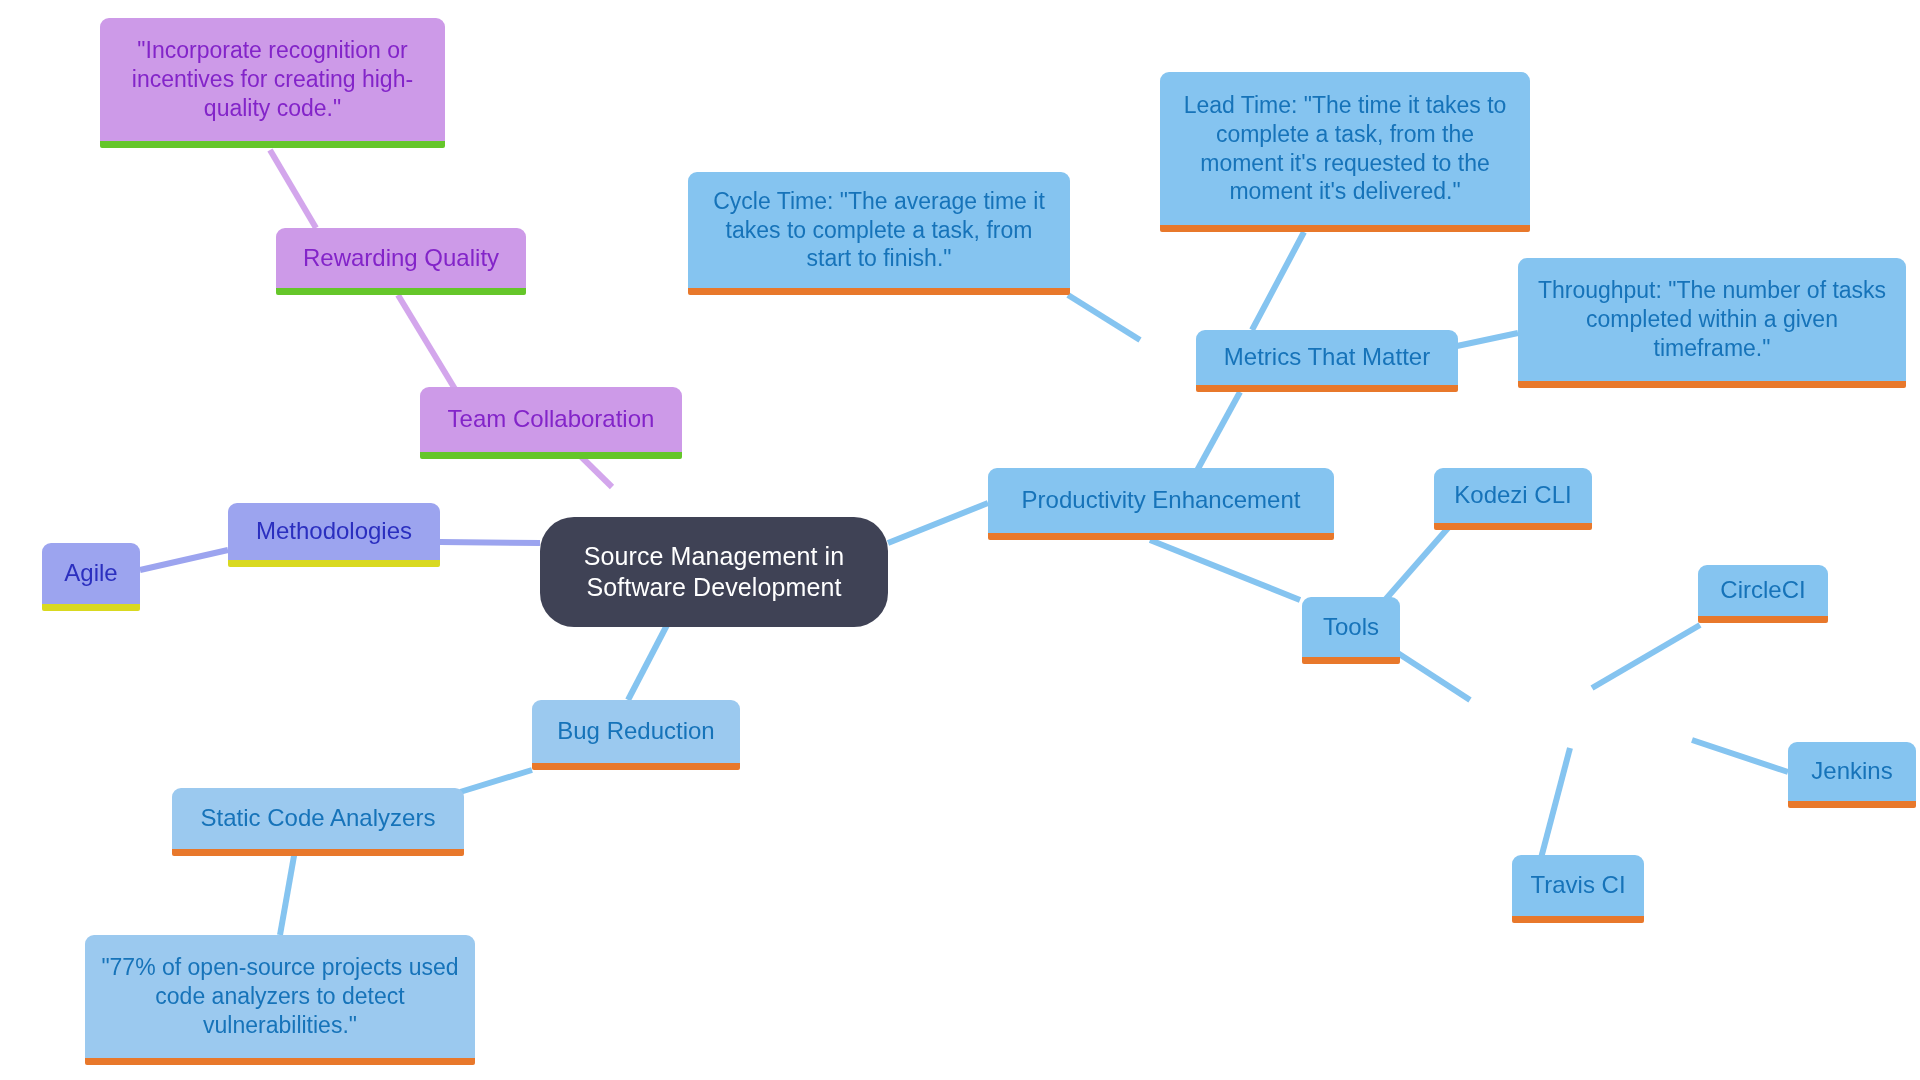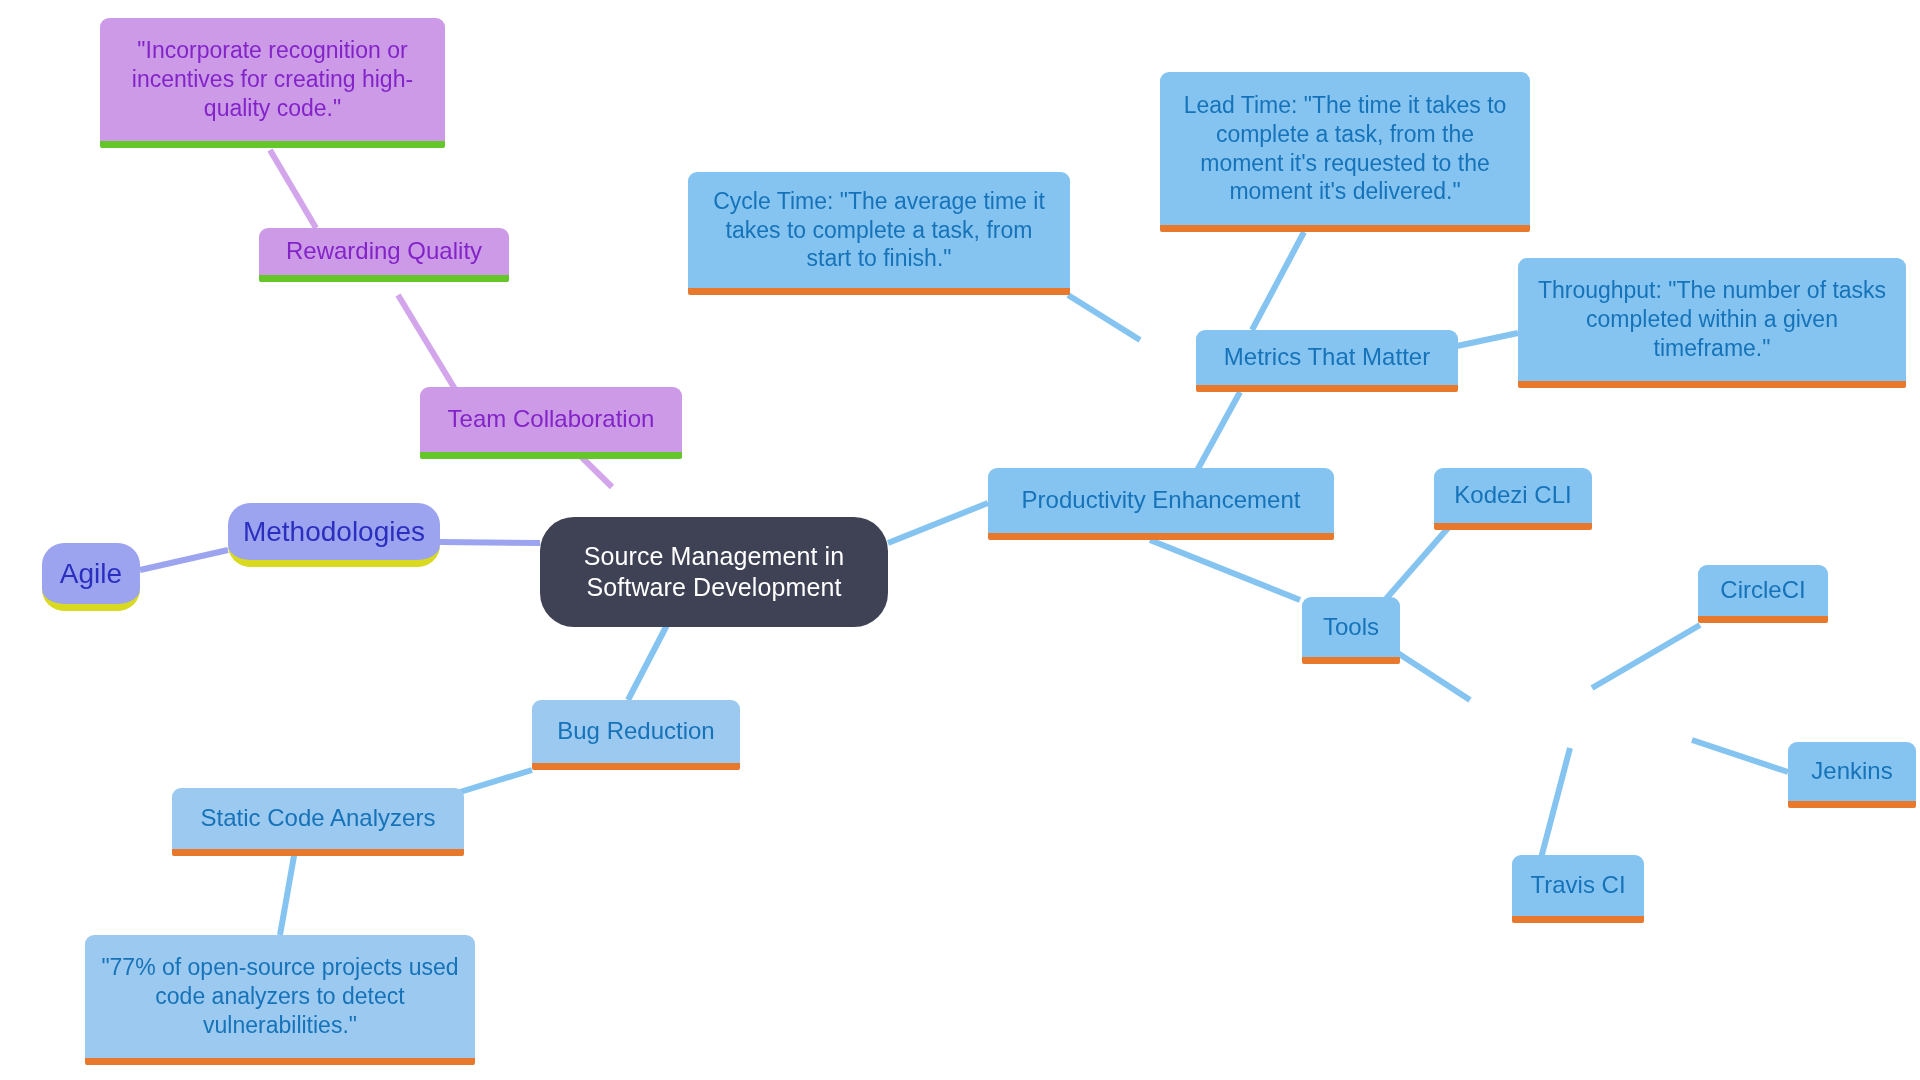--- a/index.html
+++ b/index.html
@@ -53,23 +53,22 @@
   .node.purple {
     background: #cd9ae8;
     color: #8324c9;
     font-size: 24px;
     border-bottom: 7px solid #65c62a;
   }
   
   .node.peri {
     background: #9ca4ef;
     color: #2b2fbf;
-    font-size: 28px;
+    font-size: 24px;
     border-bottom: 7px solid #d9d920;
-    border-radius: 22px;
   }
   
   .node.blue {
     background: #85c4f0;
     color: #1673b9;
     font-size: 24px;
     border-bottom: 7px solid #e8782b;
   }
   .node.blue.deep {
     background: #9bc9ef;
@@ -103,21 +102,21 @@
 
     <line x1="680" y1="600" x2="628" y2="700" stroke="#85c4f0" stroke-width="6"></line>
     <line x1="532" y1="770" x2="460" y2="792" stroke="#85c4f0" stroke-width="6"></line>
     <line x1="300" y1="822" x2="280" y2="935" stroke="#85c4f0" stroke-width="6"></line>
   </svg>
 
   <div class="node purple" style="left:100px; top:18px; width:345px; height:130px; font-size:23px;">
     <span class="nlabel">"Incorporate recognition or incentives for creating high-quality code."</span>
   </div>
 
-  <div class="node purple" style="left:259px; top:228px; width:250px; height:54px;">
+  <div class="node purple" style="left:276px; top:228px; width:250px; height:67px;">
     <span class="nlabel">Rewarding Quality</span>
   </div>
 
   <div class="node purple" style="left:420px; top:355px; width:262px; height:72px;margin-top:32px;">
     <span class="nlabel">Team Collaboration</span>
   </div>
 
   <div class="node peri" style="left:228px; top:503px; width:212px; height:64px;">
     <span class="nlabel">Methodologies</span>
   </div>

